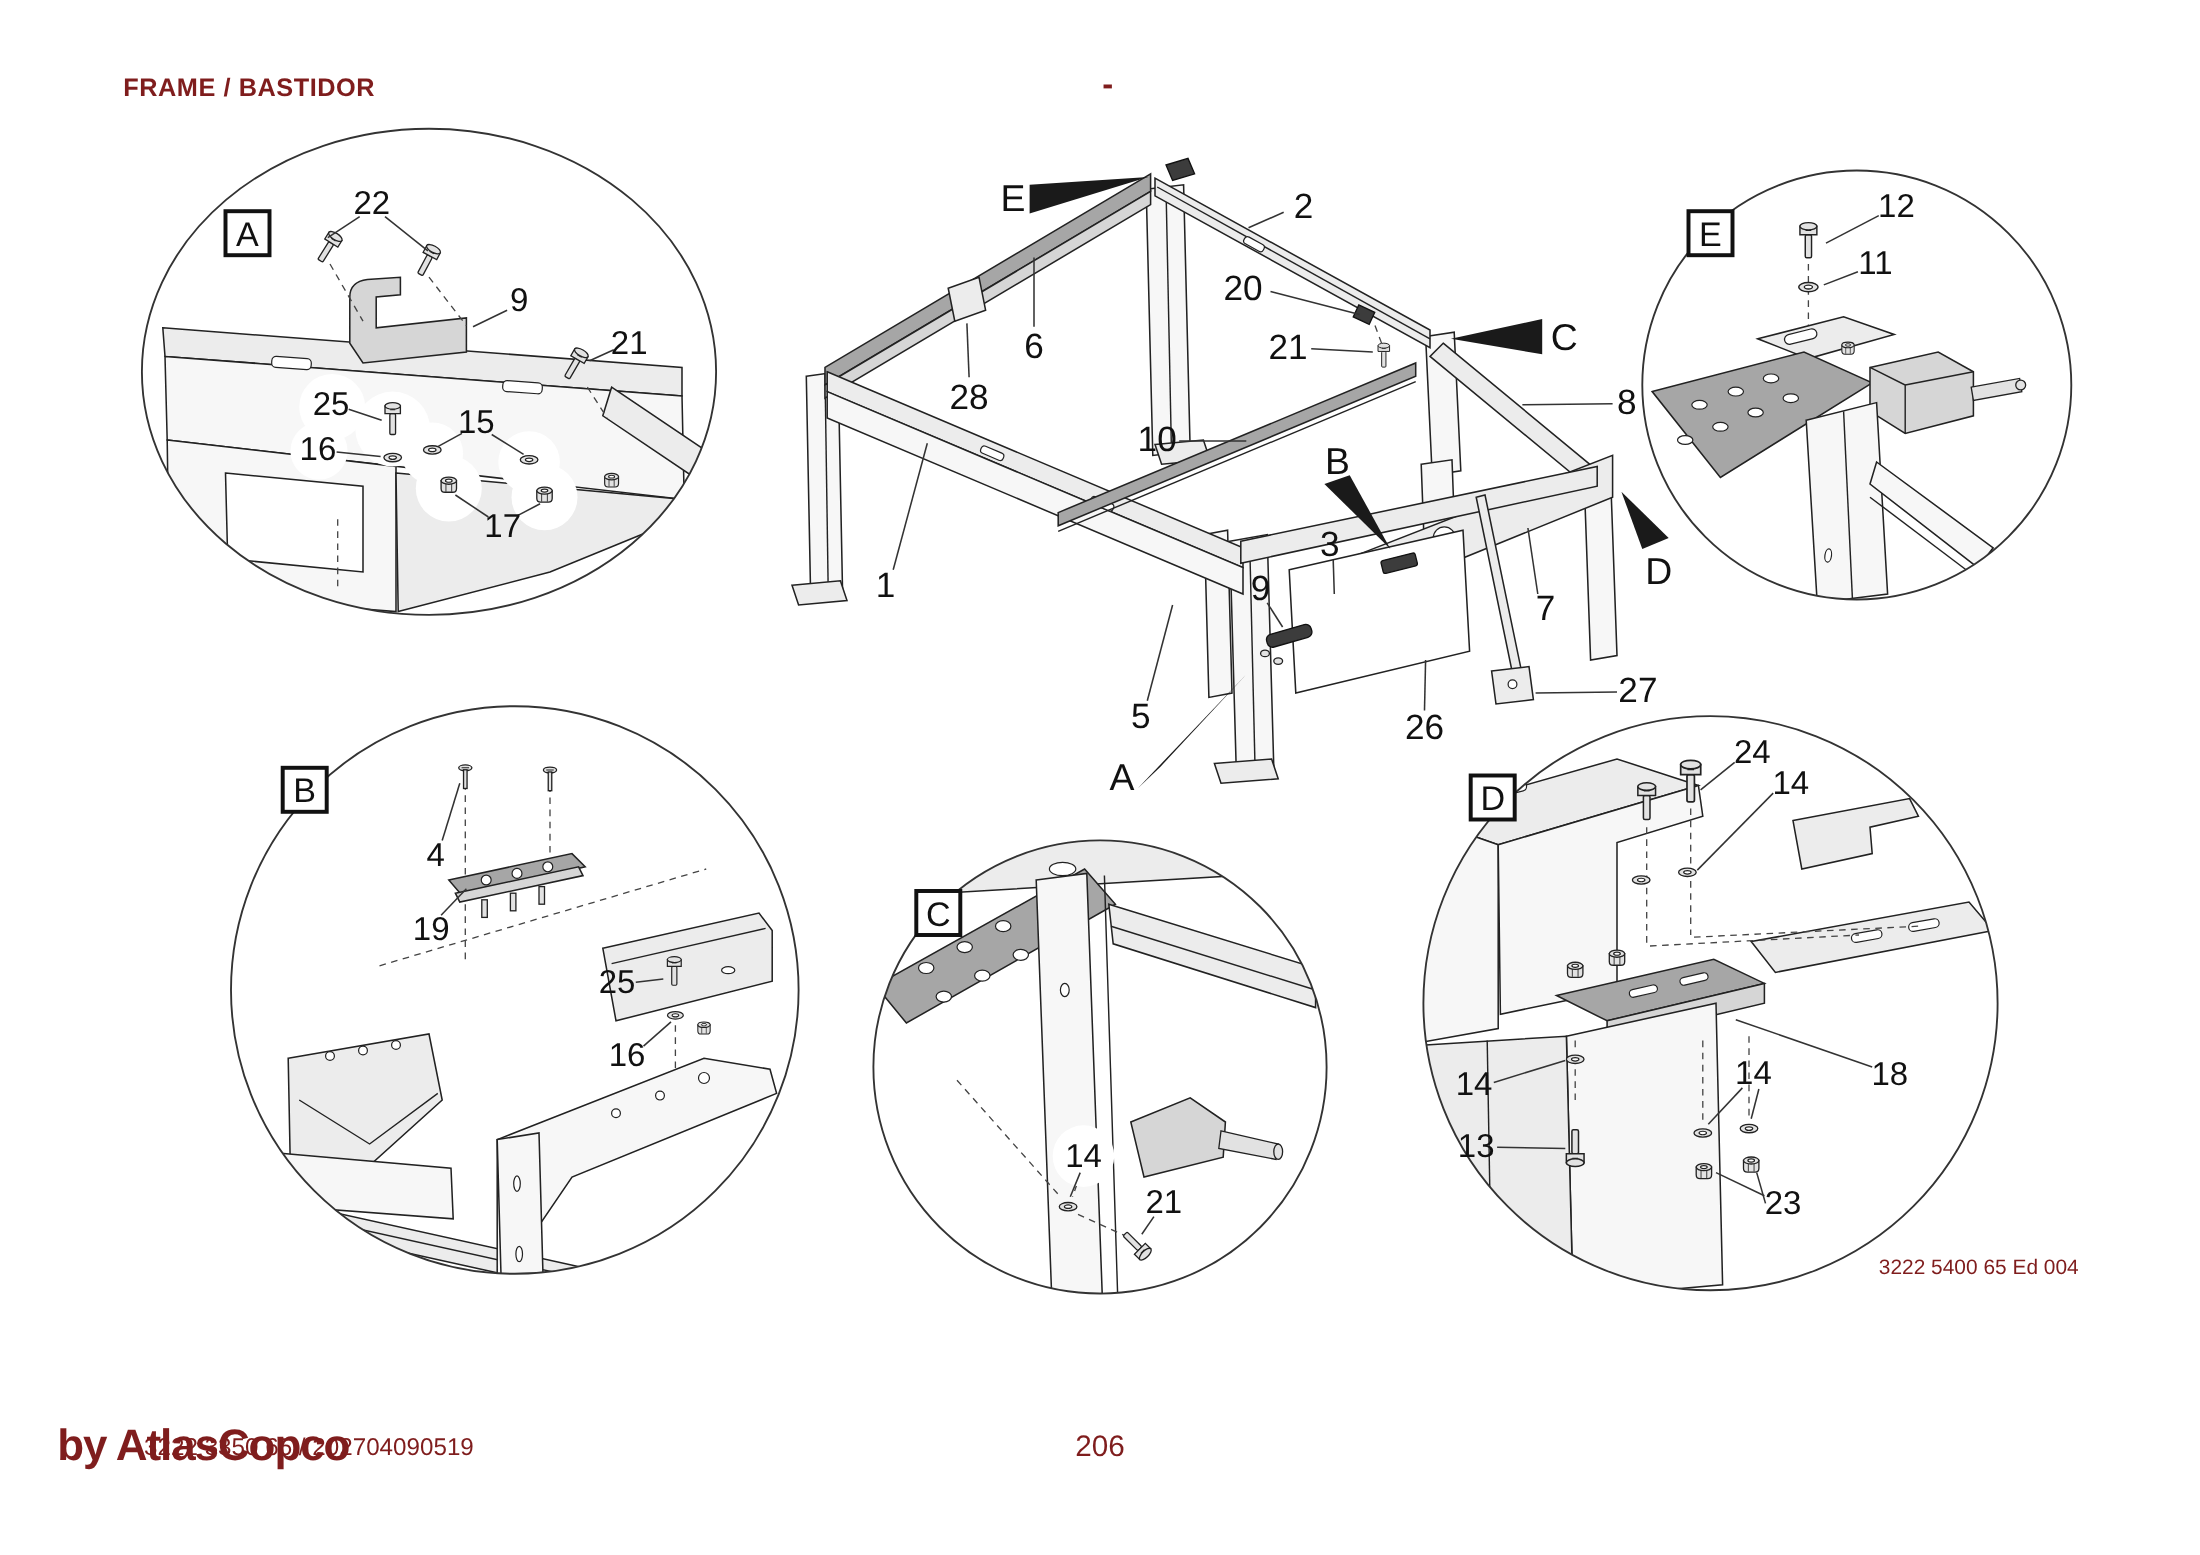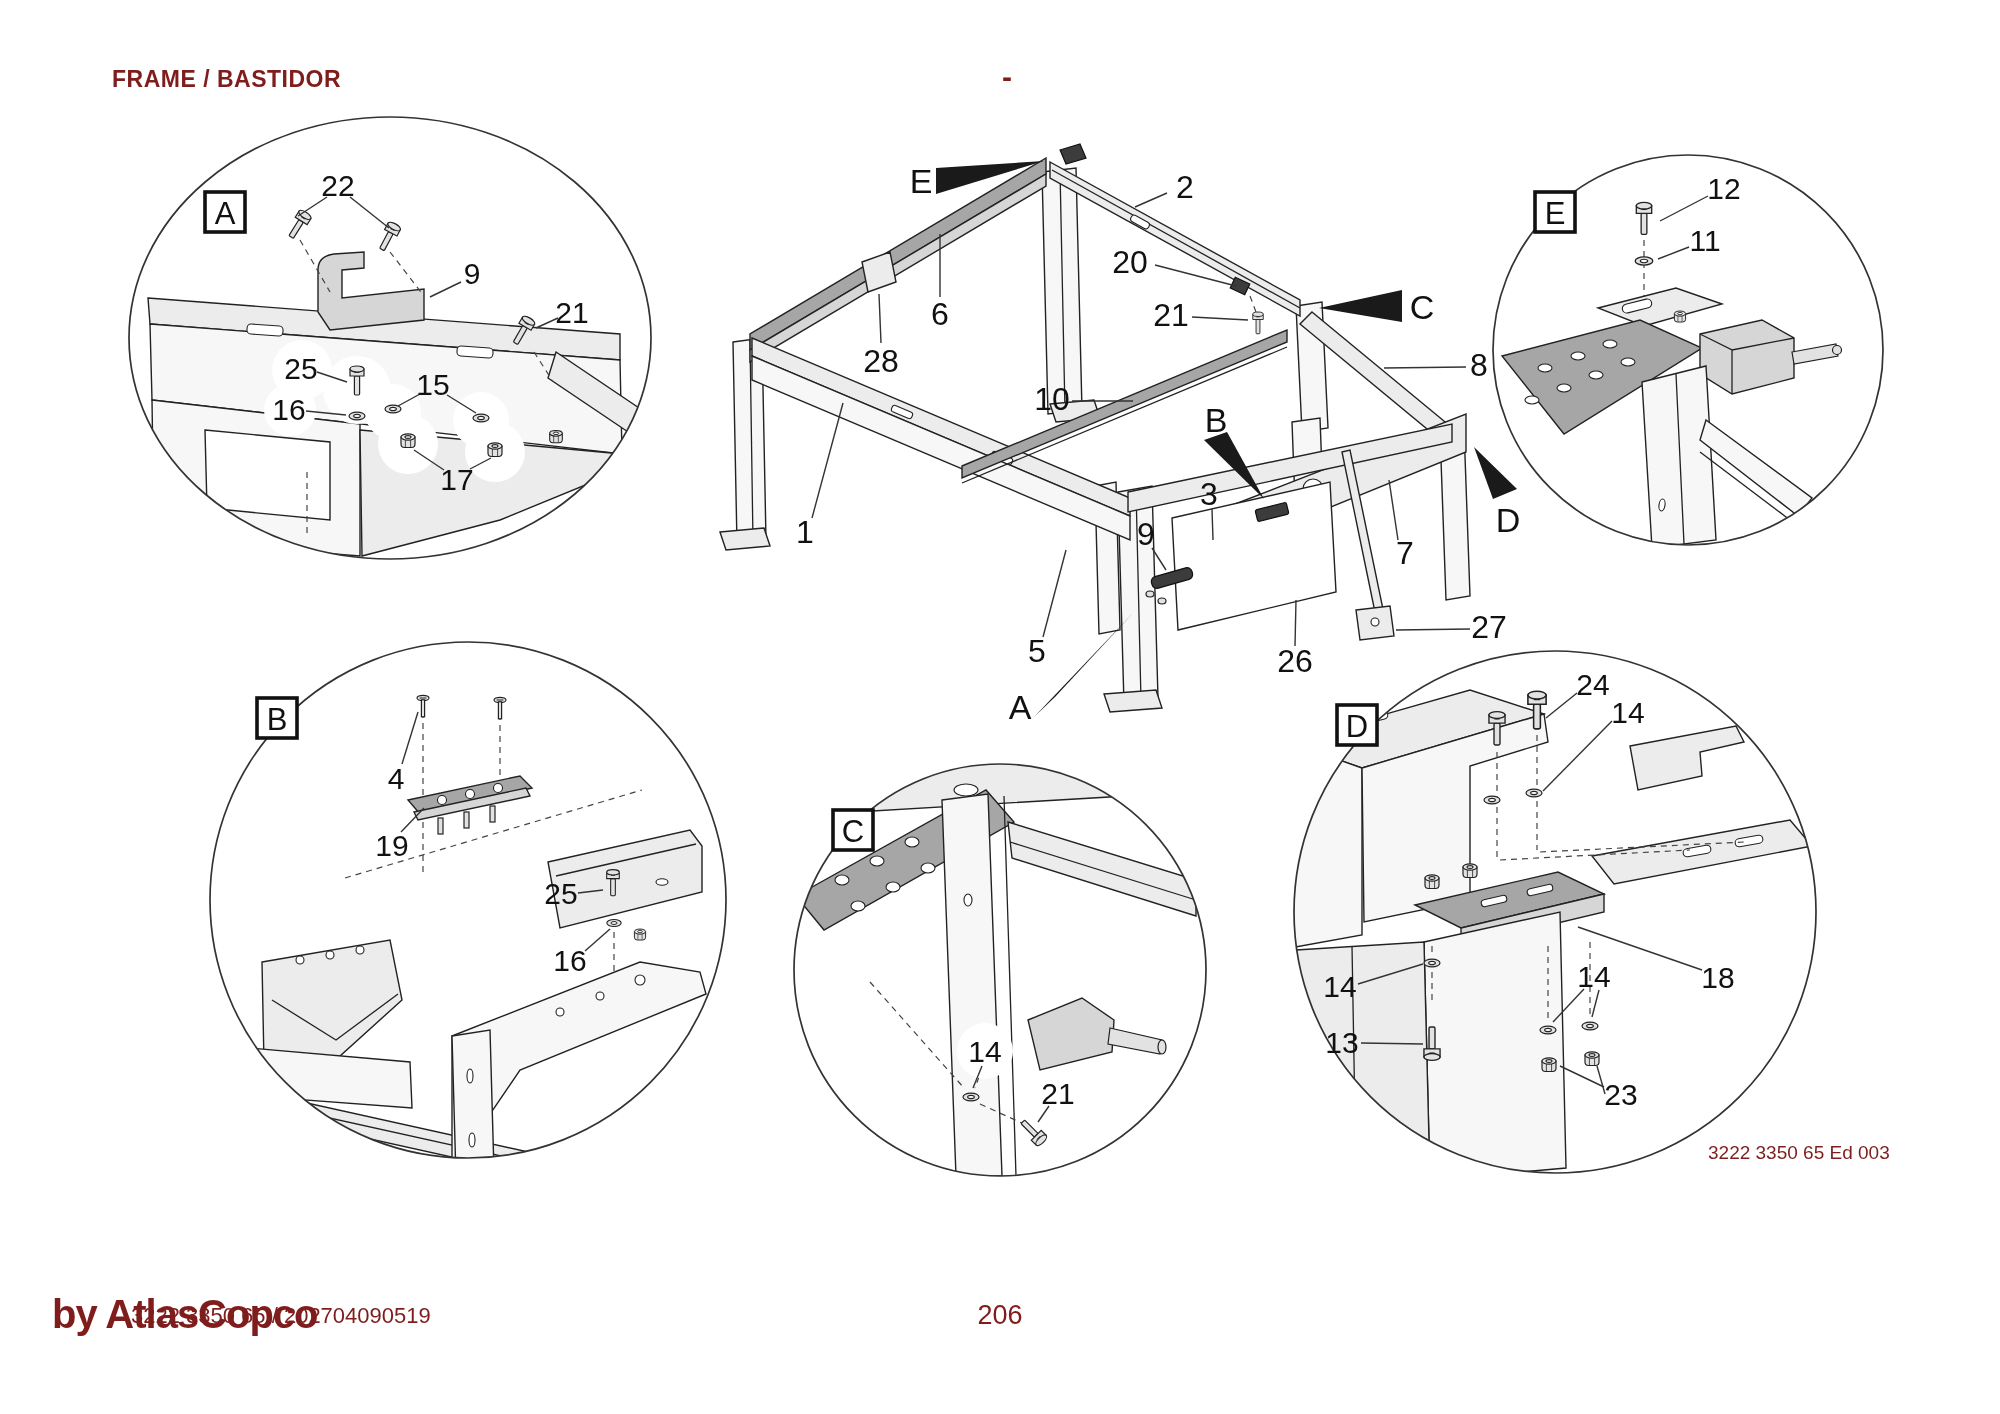--- a/index.html
+++ b/index.html
@@ -548,14 +548,14 @@
             <line class="leader" x1="1689" y1="247" x2="1658" y2="259"></line>
             <text class="lblD" x="1705" y="240">11</text>
           </g>
       </g>
     </g>
   </svg>
 
   <div class="small-code">3222 3350 65 / 202704090519</div>
   <div class="watermark">by AtlasCopco</div>
   <div class="page-number">206</div>
-  <div class="edition-code">3222 3350 65 Ed 003</div>
+  <div class="edition-code">3222 5400 65 Ed 004</div>
 </div>
 
 </body></html>

